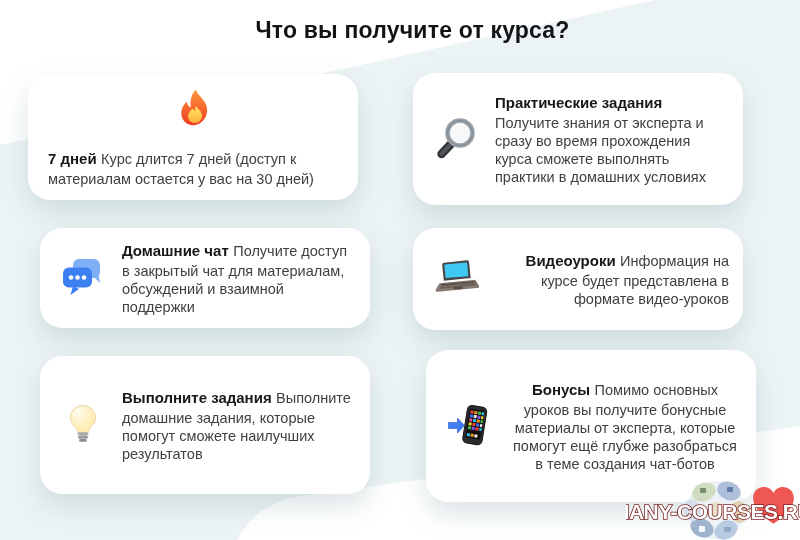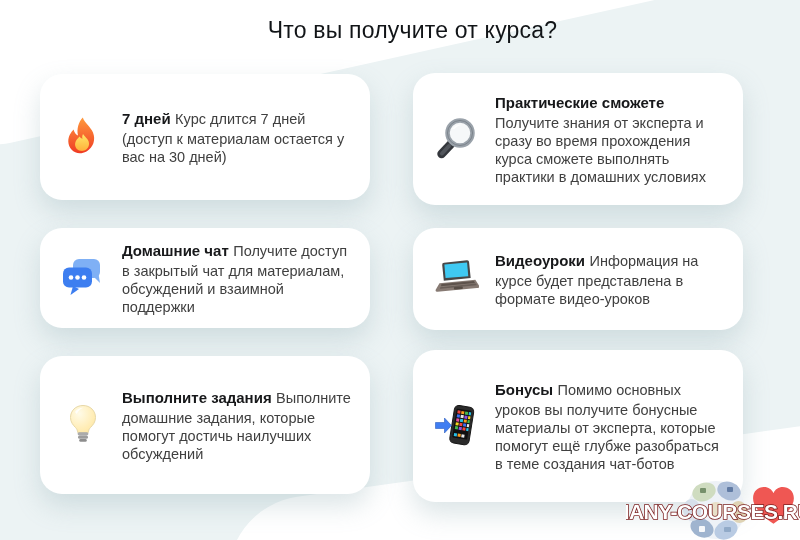--- a/index.html
+++ b/index.html
@@ -17,47 +17,47 @@
     transform:rotate(-12.5deg); transform-origin:60px 385px;
   }
   .band-bottom {
     left:218px; top:508px; width:760px; height:320px;
     border-radius:80px;
     transform:rotate(-8deg); transform-origin:0 0;
   }
   
   .page-title {
     position:absolute; left:0; top:17px; width:796px;
-    text-align:center; font-size:23px; font-weight:normal;
+    text-align:center; font-size:23px; font-weight:bold;
     color:#111417; letter-spacing:.2px;padding-left:29px;
   }
   
   .card {
     position:absolute; width:330px;
     background:#ffffff; border-radius:22px;
     box-shadow:0 12px 26px rgba(140,170,176,.30);
     display:flex; align-items:center;
     padding:12px 14px 12px 20px; gap:16px;
   }
   .card-icon { flex:0 0 46px; width:46px; height:46px; }
   .card-icon svg { width:46px; height:46px; display:block; }
   .card-text { flex:1 1 auto; min-width:0; }
   .card-title {
     font-size:15px; font-weight:bold; color:#17181a;
     line-height:22px; margin-bottom:1px;
   }
   .card-body {
     font-size:14.5px; color:#404040; line-height:16px;
   }
-  #card-1 { left:40px;  top:74px;  min-height:126px; }
+  #card-1 { left:28px;  top:74px;  min-height:126px;flex-direction:column; }
   #card-2 { left:413px; top:73px;  min-height:132px; }
   #card-3 { left:40px;  top:228px; min-height:100px; }
-  #card-4 { left:413px; top:228px; min-height:102px; }
+  #card-4 { left:413px; top:228px; min-height:102px;text-align:right; }
   #card-5 { left:40px;  top:356px; min-height:138px; }
-  #card-6 { left:413px; top:350px; min-height:152px; }
+  #card-6 { left:426px; top:350px; min-height:152px;text-align:center; }
   
   .watermark {
     position:absolute; left:626px; top:470px; width:176px; height:70px;
     z-index:10;
   }
   .watermark svg { width:176px; height:70px; display:block; }
 </style>
 </head>
 <body>
 
@@ -93,21 +93,21 @@
   <span class="card-icon">
     <svg viewBox="0 0 46 46">
       <line x1="8.5" y1="38" x2="17.5" y2="28.5" stroke="#34373c" stroke-width="8.5" stroke-linecap="round"></line>
       <line x1="9" y1="37.5" x2="16" y2="30" stroke="#52565c" stroke-width="4" stroke-linecap="round"></line>
       <circle cx="27" cy="17" r="12.5" fill="#f6f8f9" stroke="#9aa2aa" stroke-width="4.5"></circle>
       <circle cx="27" cy="17" r="12.5" fill="none" stroke="#7b838b" stroke-width="1"></circle>
       <path d="M19 13 Q23 7.5 30 9 Q25 9 21.5 13 Z" fill="#ffffff" opacity=".9"></path>
     </svg>
   </span>
   <span class="card-text">
-    <span class="card-title">Практические сможете</span>
+    <span class="card-title">Практические задания</span>
     <span class="card-body">Получите знания от эксперта и сразу во время прохождения курса сможете выполнять практики в домашних условиях</span>
   </span>
 </div>
 
 <div class="card" id="card-3">
   <span class="card-icon">
     <svg viewBox="0 0 46 46">
       <g fill="#7fb0f5">
         <rect x="13" y="4" width="27" height="19" rx="6"></rect>
         <path d="M33 21 L40 28 L38.5 19 Z"></path>
@@ -157,21 +157,21 @@
       </defs>
       <path d="M23 3.5 C30.5 3.5 35.5 9 35.5 15.5 C35.5 20 33 23 30.5 25.5 C29 27 28.5 28.5 28.3 30.5 L17.7 30.5 C17.5 28.5 17 27 15.5 25.5 C13 23 10.5 20 10.5 15.5 C10.5 9 15.5 3.5 23 3.5 Z" fill="url(#gBulb)" stroke="#e7d8a8" stroke-width="1"></path>
       <path d="M15 10 Q18 5.8 23.5 5.8 Q18.5 7.5 16.8 12 Z" fill="#ffffff" opacity=".85"></path>
       <rect x="17.6" y="30.2" width="10.8" height="3.2" rx="1.6" fill="#ababab"></rect>
       <rect x="18" y="33.6" width="10" height="3.2" rx="1.6" fill="#9c9c9c"></rect>
       <rect x="19.2" y="37" width="7.6" height="2.8" rx="1.4" fill="#8d8d8d"></rect>
     </svg>
   </span>
   <span class="card-text">
     <span class="card-title">Выполните задания</span>
-    <span class="card-body">Выполните домашние задания, которые помогут достичь наилучших обсуждений</span>
+    <span class="card-body">Выполните домашние задания, которые помогут сможете наилучших результатов</span>
   </span>
 </div>
 
 <div class="card" id="card-6">
   <span class="card-icon">
     <svg viewBox="0 0 46 46">
       <g transform="rotate(9 28 22)">
         <rect x="19" y="3" width="19.5" height="38" rx="4.5" fill="#2b2b2b" stroke="#171717" stroke-width="1"></rect>
         <rect x="21.2" y="6.5" width="15.1" height="29" rx="1" fill="#101010"></rect>
         <g>

